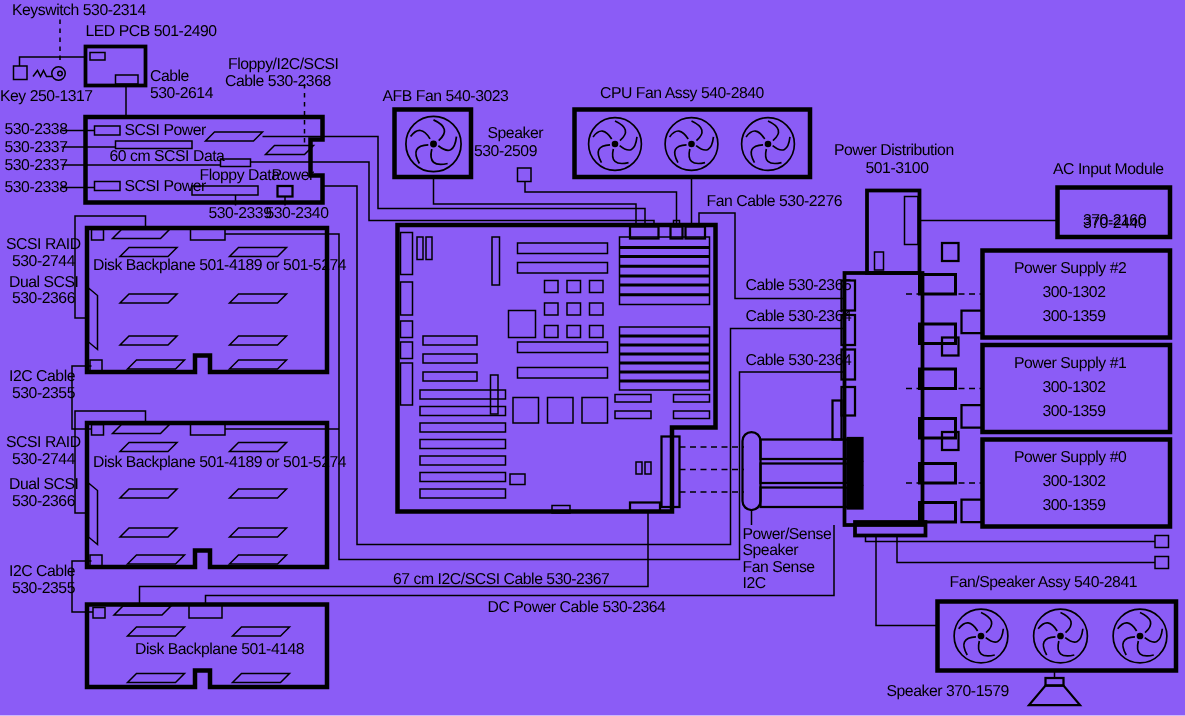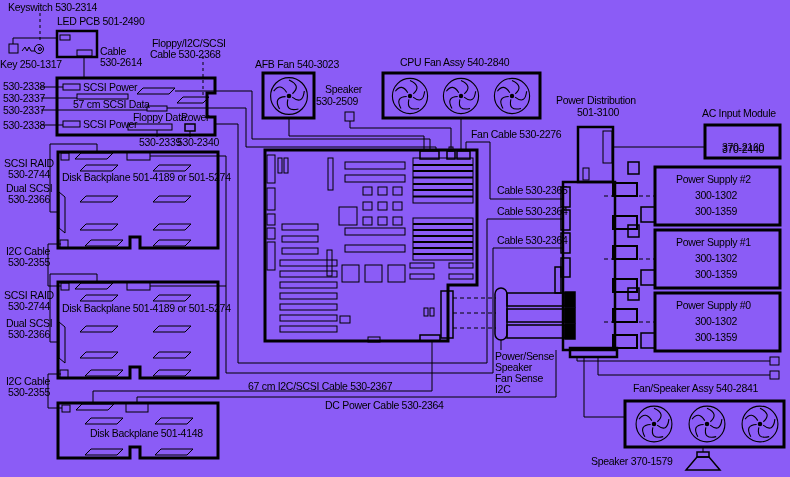--- a/index.html
+++ b/index.html
@@ -286,21 +286,21 @@
 <div class="lbl" style="left:0;top:59px">Key 250-1317</div>
 <div class="lbl" style="left:100px;top:46px">Cable</div>
 <div class="lbl" style="left:100px;top:57px">530-2614</div>
 <div class="lbl" style="left:152px;top:38px">Floppy/I2C/SCSI</div>
 <div class="lbl" style="left:150px;top:49px">Cable 530-2368</div>
 <div class="lbl" style="left:3px;top:81px">530-2338</div>
 <div class="lbl" style="left:3px;top:93px">530-2337</div>
 <div class="lbl" style="left:3px;top:105px">530-2337</div>
 <div class="lbl" style="left:3px;top:120px">530-2338</div>
 <div class="lbl" style="left:83px;top:82px">SCSI Power</div>
-<div class="lbl" style="left:73px;top:99px">57 cm SCSI Data</div>
+<div class="lbl" style="left:73px;top:99px">60 cm SCSI Data</div>
 <div class="lbl" style="left:83px;top:119px">SCSI Power</div>
 <div class="lbl" style="left:133px;top:112px">Floppy Data.</div>
 <div class="lbl" style="left:181px;top:112px">Power</div>
 <div class="lbl" style="left:139px;top:137px">530-2339</div>
 <div class="lbl" style="left:177px;top:137px">530-2340</div>
 
 <div class="lbl" style="left:4px;top:158px">SCSI RAID</div>
 <div class="lbl" style="left:8px;top:169px">530-2744</div>
 <div class="lbl" style="left:6px;top:183px">Dual SCSI</div>
 <div class="lbl" style="left:8px;top:194px">530-2366</div>
@@ -321,21 +321,21 @@
 <div class="lbl" style="left:316px;top:96px">530-2509</div>
 <div class="lbl" style="left:400px;top:57px">CPU Fan Assy 540-2840</div>
 <div class="lbl" style="left:471px;top:129px">Fan Cable 530-2276</div>
 <div class="lbl" style="left:497px;top:185px">Cable 530-2365</div>
 <div class="lbl" style="left:497px;top:206px">Cable 530-2364</div>
 <div class="lbl" style="left:497px;top:235px">Cable 530-2364</div>
 <div class="lbl" style="left:495px;top:351px">Power/Sense</div>
 <div class="lbl" style="left:495px;top:362px">Speaker</div>
 <div class="lbl" style="left:495px;top:373px">Fan Sense</div>
 <div class="lbl" style="left:495px;top:384px">I2C</div>
-<div class="lbl" style="left:248px;top:381px">67 cm I2C/SCSI Cable 530-2367</div>
+<div class="lbl" style="left:262px;top:381px">67 cm I2C/SCSI Cable 530-2367</div>
 <div class="lbl" style="left:325px;top:400px">DC Power Cable 530-2364</div>
 
 <div class="lbl" style="left:556px;top:95px">Power Distribution</div>
 <div class="lbl" style="left:577px;top:107px">501-3100</div>
 <div class="lbl" style="left:702px;top:108px">AC Input Module</div>
 <div class="lbl" style="left:722px;top:142px">370-2160</div>
 <div class="lbl" style="left:722px;top:144px">370-2440</div>
 
 <div class="lbl" style="left:676px;top:174px">Power Supply #2</div>
 <div class="lbl" style="left:695px;top:190px">300-1302</div>

